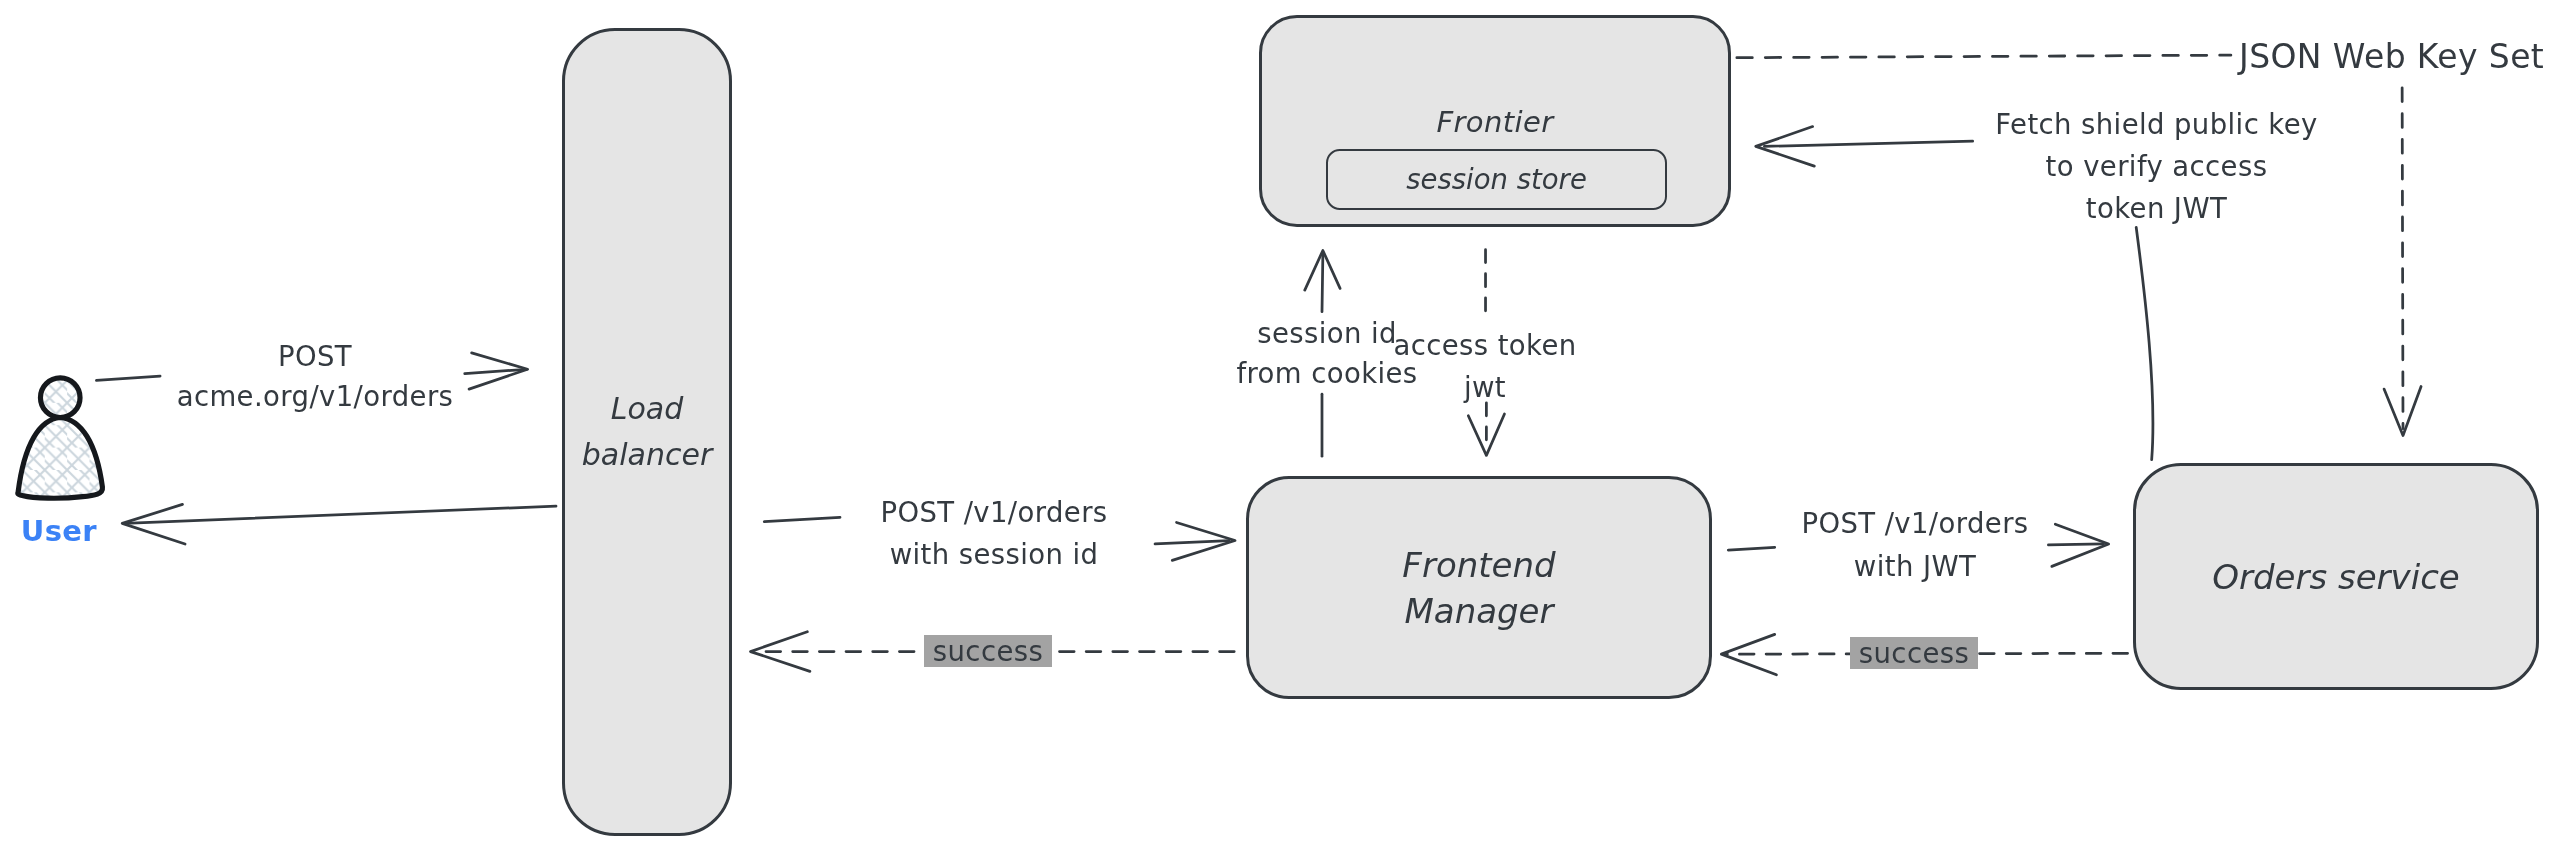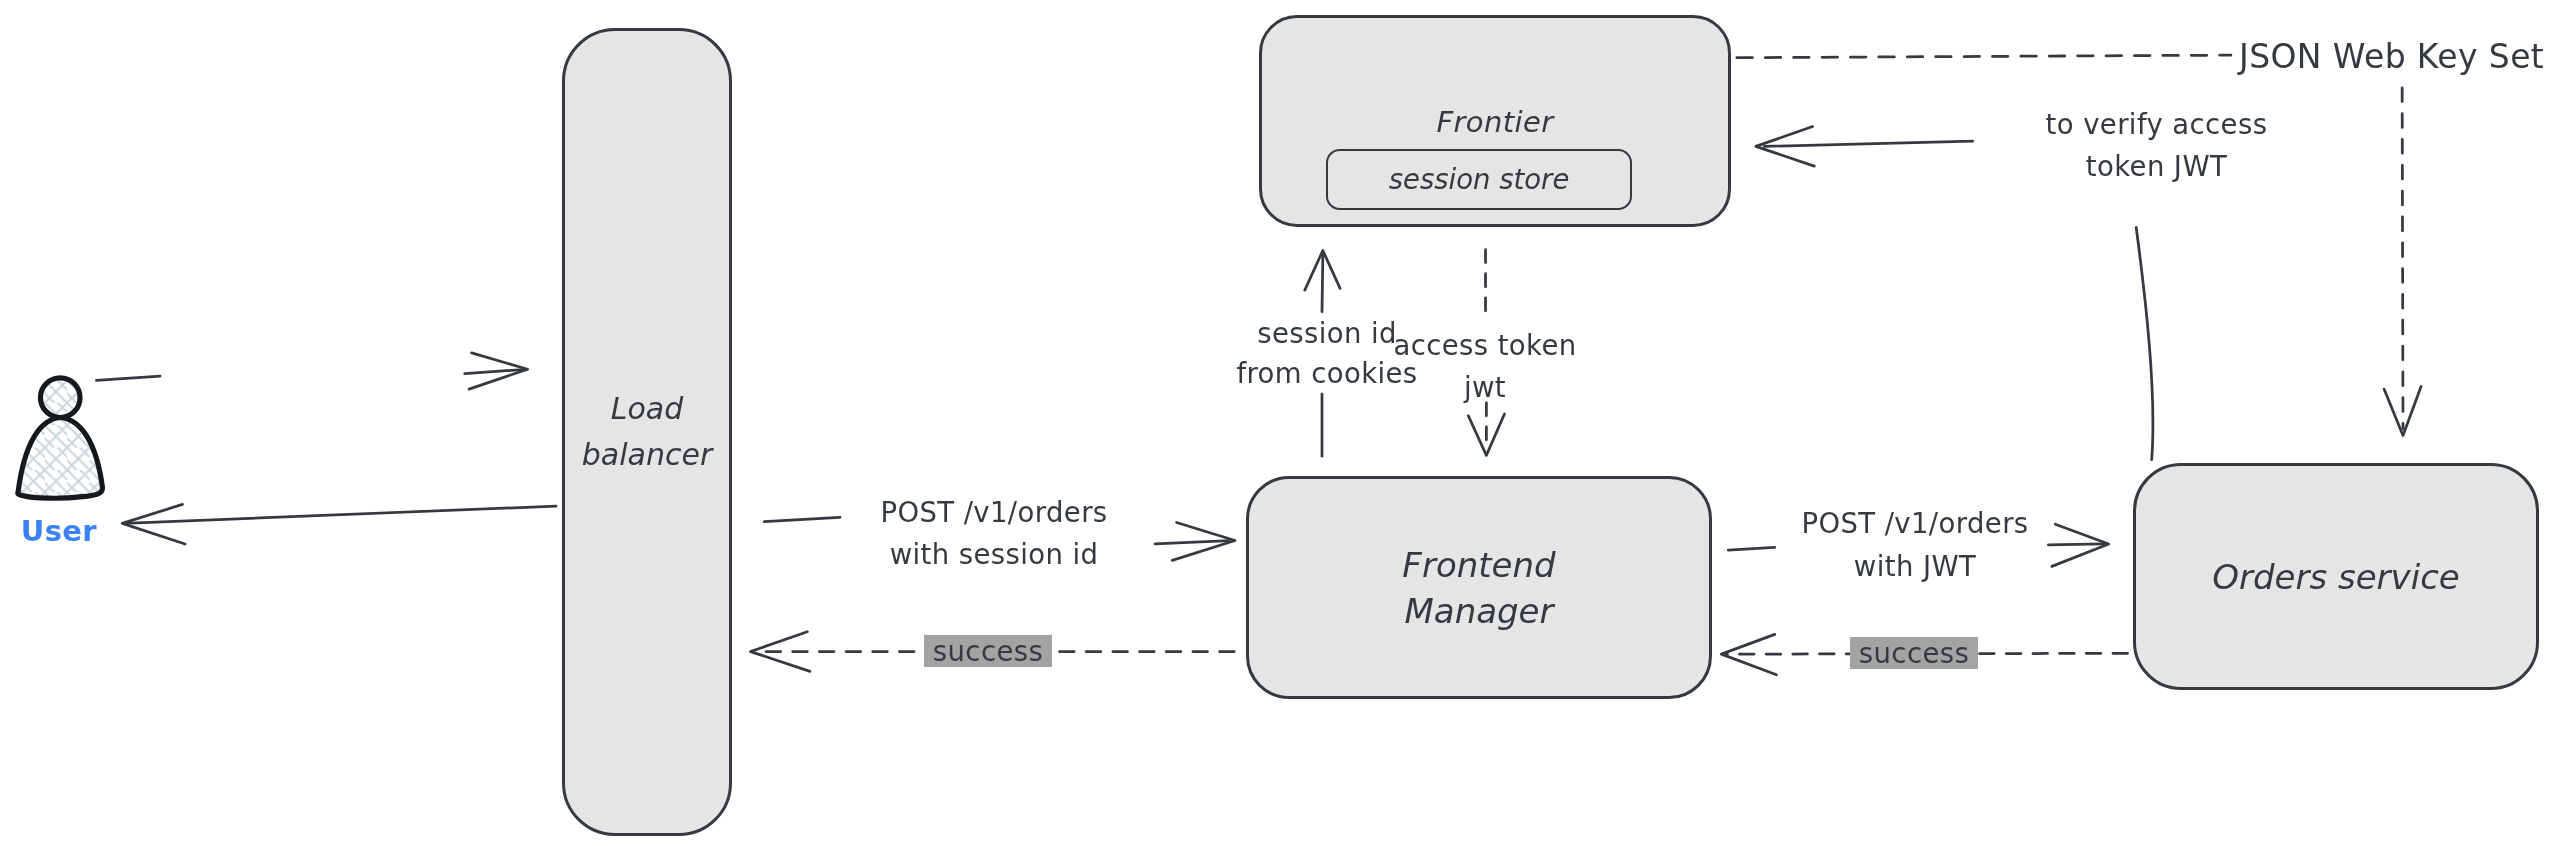--- a/index.html
+++ b/index.html
@@ -121,38 +121,42 @@
 
   <div class="node" style="left:562px;top:28px;width:170px;height:808px;border-radius:53px;">
     <div class="flexfill f35">
       <div>Load</div>
       <div>balancer</div>
     </div>
   </div>
 
   <div class="node" style="left:1259px;top:14.6px;width:472px;height:212px;border-radius:38px;">
     <div class="lbl f34" style="left:0;right:0;top:83px;text-align:center;position:absolute;">Frontier</div>
-    <div class="node" style="left:64px;top:131px;width:306px;height:61px;border-radius:13.8px;border-width:2.6px;">
+    <div class="node" style="left:64px;top:131px;width:341px;height:61px;border-radius:13.8px;border-width:2.6px;">
       <div class="flexfill f32">session store</div>
     </div>
   </div>
 
   <div class="node" style="left:1246px;top:476px;width:466px;height:223px;border-radius:43px;">
     <div class="flexfill f36">
       <div>Frontend</div>
       <div>Manager</div>
     </div>
   </div>
 
   <div class="node" style="left:2133px;top:463px;width:406px;height:227px;border-radius:48px;">
     <div class="flexfill f36">Orders service</div>
   </div>
 
   <div class="lbl f34 userink" style="left:20.7px;top:510px;">User</div>
 
+  <div class="lbl f32 center" style="left:160px;top:336px;width:310px;line-height:40px;">
+    <div>POST</div>
+    <div>acme.org/v1/orders</div>
+  </div>
 
   <div class="lbl f32 center" style="left:852px;top:491px;width:284px;line-height:42px;">
     <div>POST /v1/orders</div>
     <div>with session id</div>
   </div>
 
   <div class="lbl f32 center" style="left:902px;top:632px;width:172px;">
     <span class="masked">success</span>
   </div>
 
@@ -169,20 +173,21 @@
   <div class="lbl f32 center" style="left:1773px;top:502px;width:284px;line-height:43px;">
     <div>POST /v1/orders</div>
     <div>with JWT</div>
   </div>
 
   <div class="lbl f32 center" style="left:1828px;top:634px;width:172px;">
     <span class="masked">success</span>
   </div>
 
   <div class="lbl f32 center" style="left:1954px;top:103px;width:405px;line-height:42px;">
+    <div>Fetch shield public key</div>
     <div>to verify access</div>
     <div>token JWT</div>
   </div>
 
   <div class="lbl f38" style="left:2239px;top:33px;">JSON Web Key Set</div>
 
 </div>
 
 
 </body></html>

